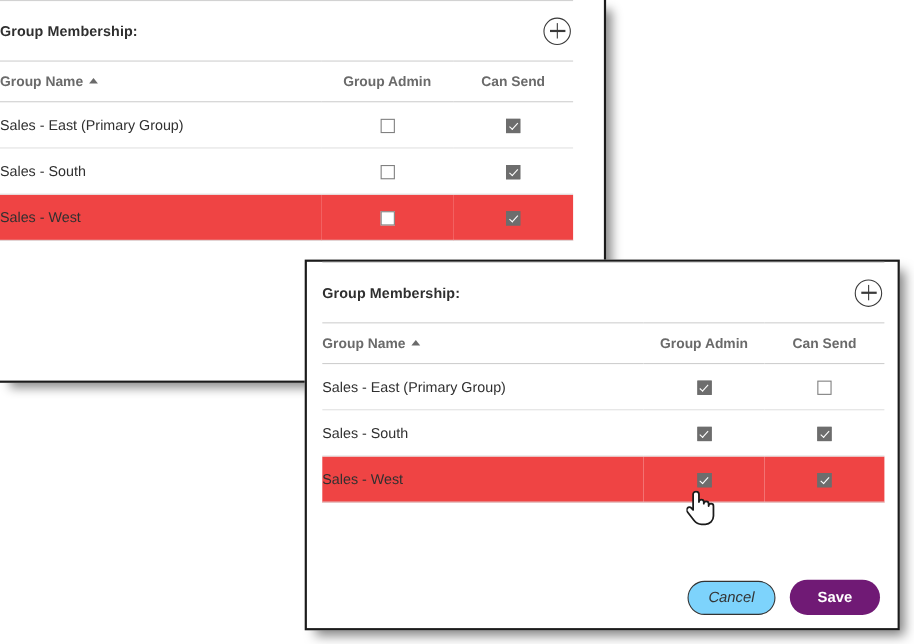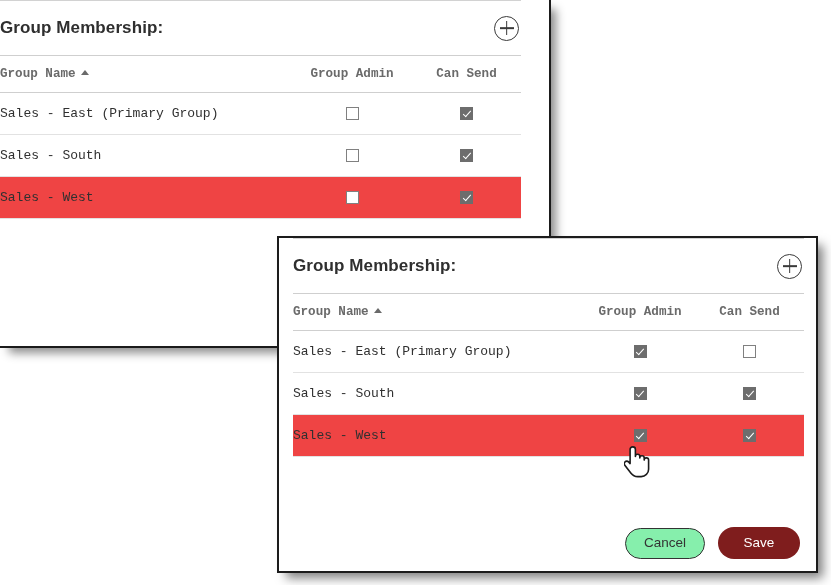--- a/index.html
+++ b/index.html
@@ -66,21 +66,21 @@
   }
 
   .section-head {
     display: flex;
     align-items: center;
     justify-content: space-between;
     height: 54px;
     padding: 0 2px 0 0;
   }
   .section-title {
-    font-size: 17px;
+    font-size: 13px;
     font-weight: bold;
     color: #2f2f2f;
     letter-spacing: 0.1px;
   }
 
   .plus-icon {
     width: 23px;
     height: 23px;
     border: 1.7px solid #3a3a3a;
     border-radius: 50%;
@@ -107,21 +107,20 @@
     right: 4.5px;
     height: 1.7px;
     transform: translateY(-50%);
   }
 
   
   table.grid {
     width: 100%;
     border-collapse: collapse;
     table-layout: fixed;
-    font-family: Liberation Mono, monospace;
   }
   table.grid th,
   table.grid td {
     padding: 0;
     margin: 0;
   }
   table.grid thead th {
     border-top: 1px solid #cfcfcf;
     border-bottom: 1px solid #cfcfcf;
     height: 36px;
@@ -204,31 +203,32 @@
     cursor: pointer;
     box-sizing: border-box;
     display: inline-flex;
     align-items: center;
     justify-content: center;
     line-height: 1;
   }
   .btn-cancel {
     width: 80px;
     height: 31px;
-    background: #86efac;
+    background: #7dd3fc;
     border: 1.4px solid #333333;
     color: #333333;
+    font-style: italic;
   }
   .btn-save {
     width: 82px;
     height: 32px;
-    background: #7f1d1d;
+    background: #701a75;
     border: none;
     color: #ffffff;
-    font-weight: normal;
+    font-weight: bold;
   }
 
   
   #cursor {
     position: absolute;
     left: 624px;
     top: 446px;
     width: 26px;
     height: 34px;
     z-index: 40;

